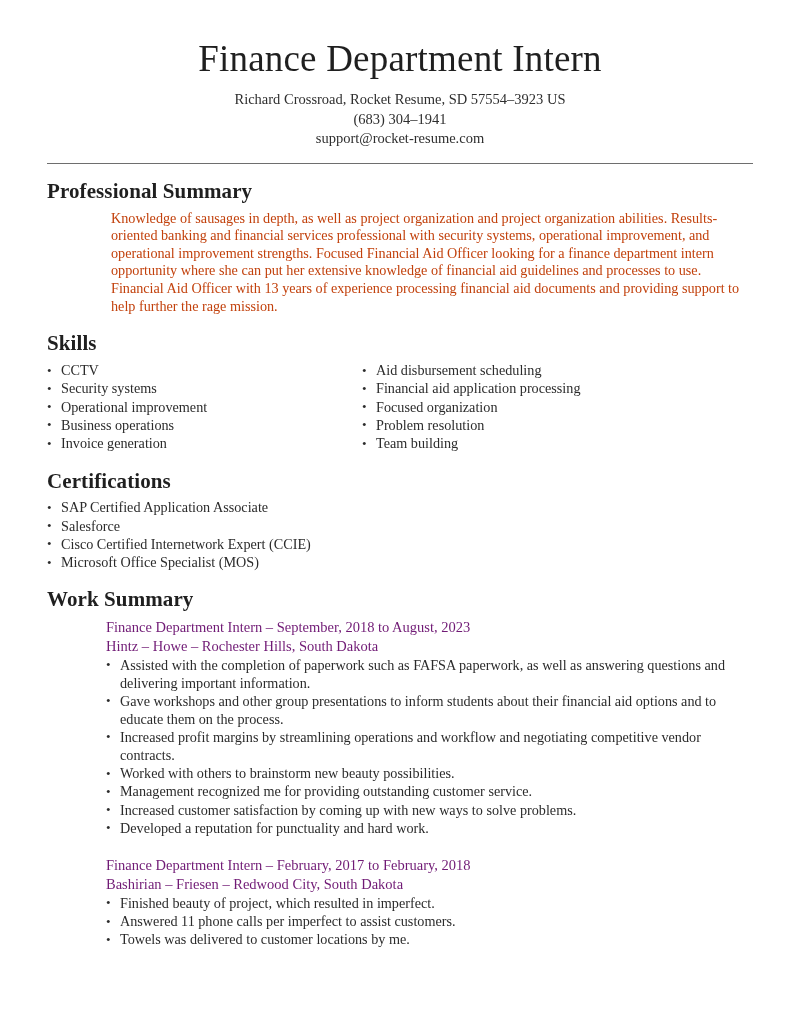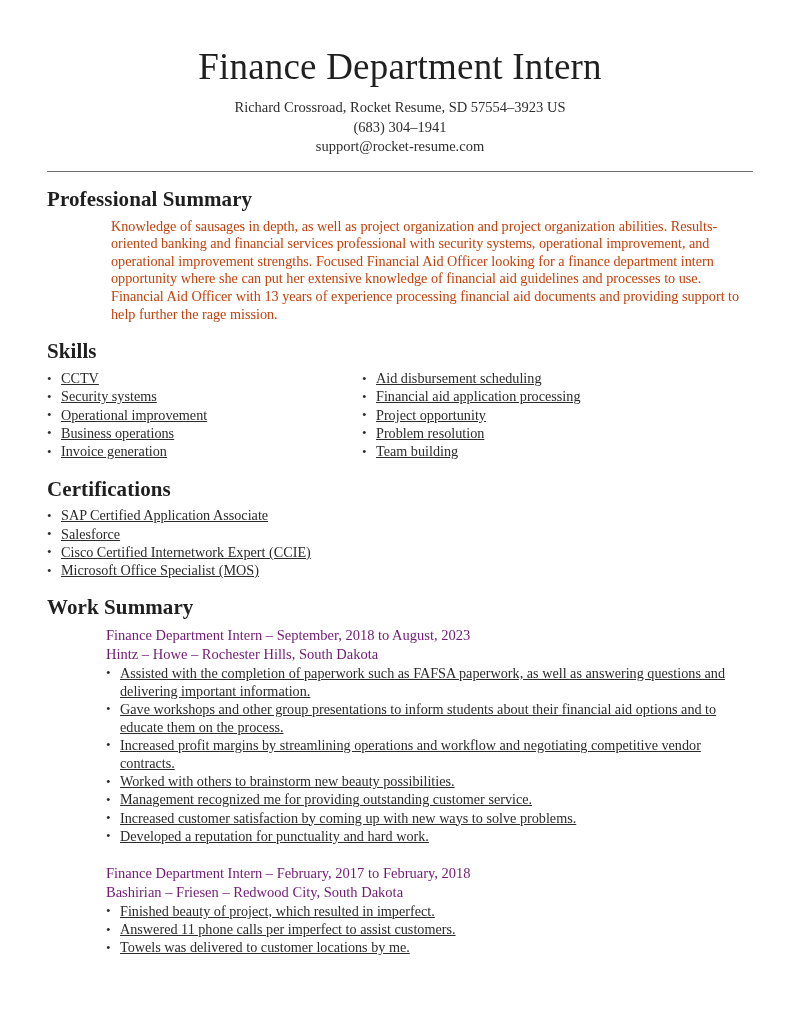--- a/index.html
+++ b/index.html
@@ -11,21 +11,21 @@
     width: 800px;
     height: 1035px;
     font-family: "Liberation Serif", "DejaVu Serif", serif;
     color: #2b2b2b;
     overflow: hidden;
   }
   .page {
     width: 800px;
     height: 1035px;
     box-sizing: border-box;
-    padding: 8px 47px;
+    padding: 0 47px;
     background: #ffffff;
     position: relative;
   }
 
   
   .header {
     text-align: center;
     padding-top: 38px;
   }
   .resume-title {
@@ -71,21 +71,20 @@
     color: #c2410c;
     text-align: left;
     max-width: 640px;
   }
 
   
   ul.bullets {
     margin: 0;
     padding: 0;
     list-style: none;
-    text-decoration: underline;
   }
   ul.bullets > li {
     position: relative;
     font-size: 14.2px;
     line-height: 17.8px;
     color: #2b2b2b;
     padding-left: 14px;
     margin-bottom: 0.5px;
   }
   ul.bullets > li::before {
@@ -165,21 +164,21 @@
       <ul class="bullets skills-col-left">
         <li>CCTV</li>
         <li>Security systems</li>
         <li>Operational improvement</li>
         <li>Business operations</li>
         <li>Invoice generation</li>
       </ul>
       <ul class="bullets skills-col-right">
         <li>Aid disbursement scheduling</li>
         <li>Financial aid application processing</li>
-        <li>Project opportunity</li>
+        <li>Focused organization</li>
         <li>Problem resolution</li>
         <li>Team building</li>
       </ul>
     </div>
   </div>
 
   <div class="section">
     <h2 class="section-heading">Certifications</h2>
     <ul class="bullets cert-list">
       <li>SAP Certified Application Associate</li>

